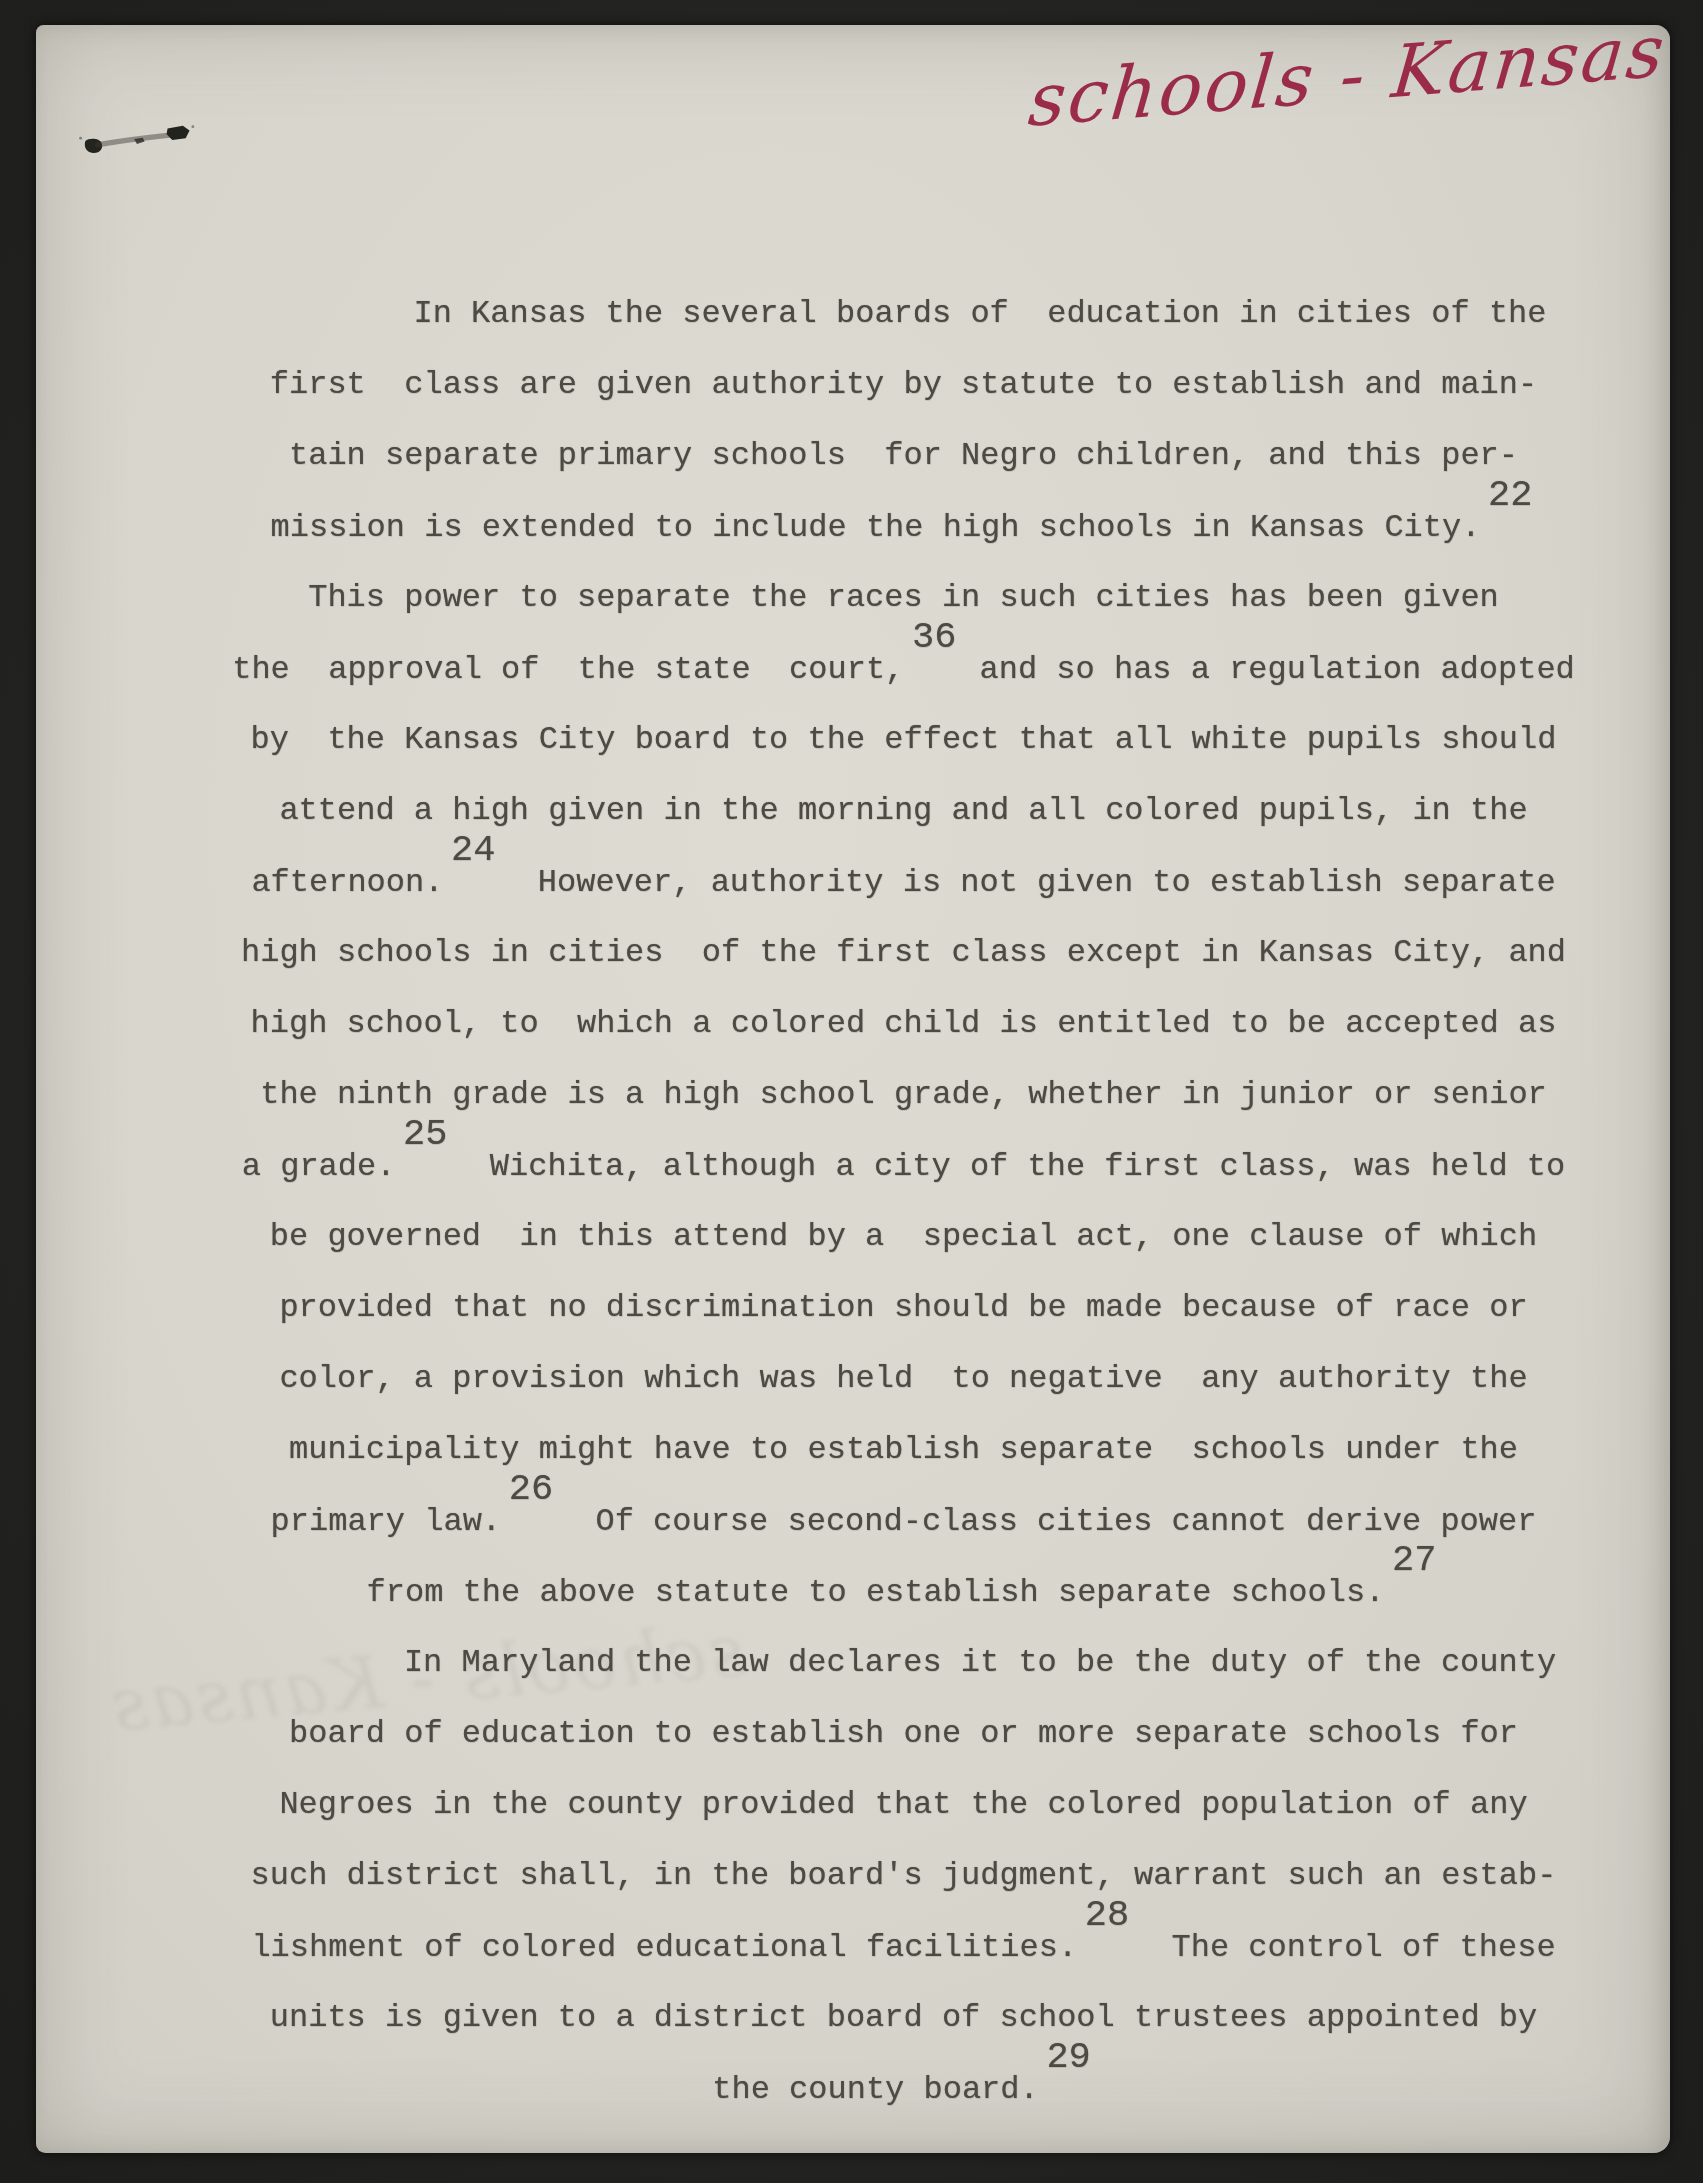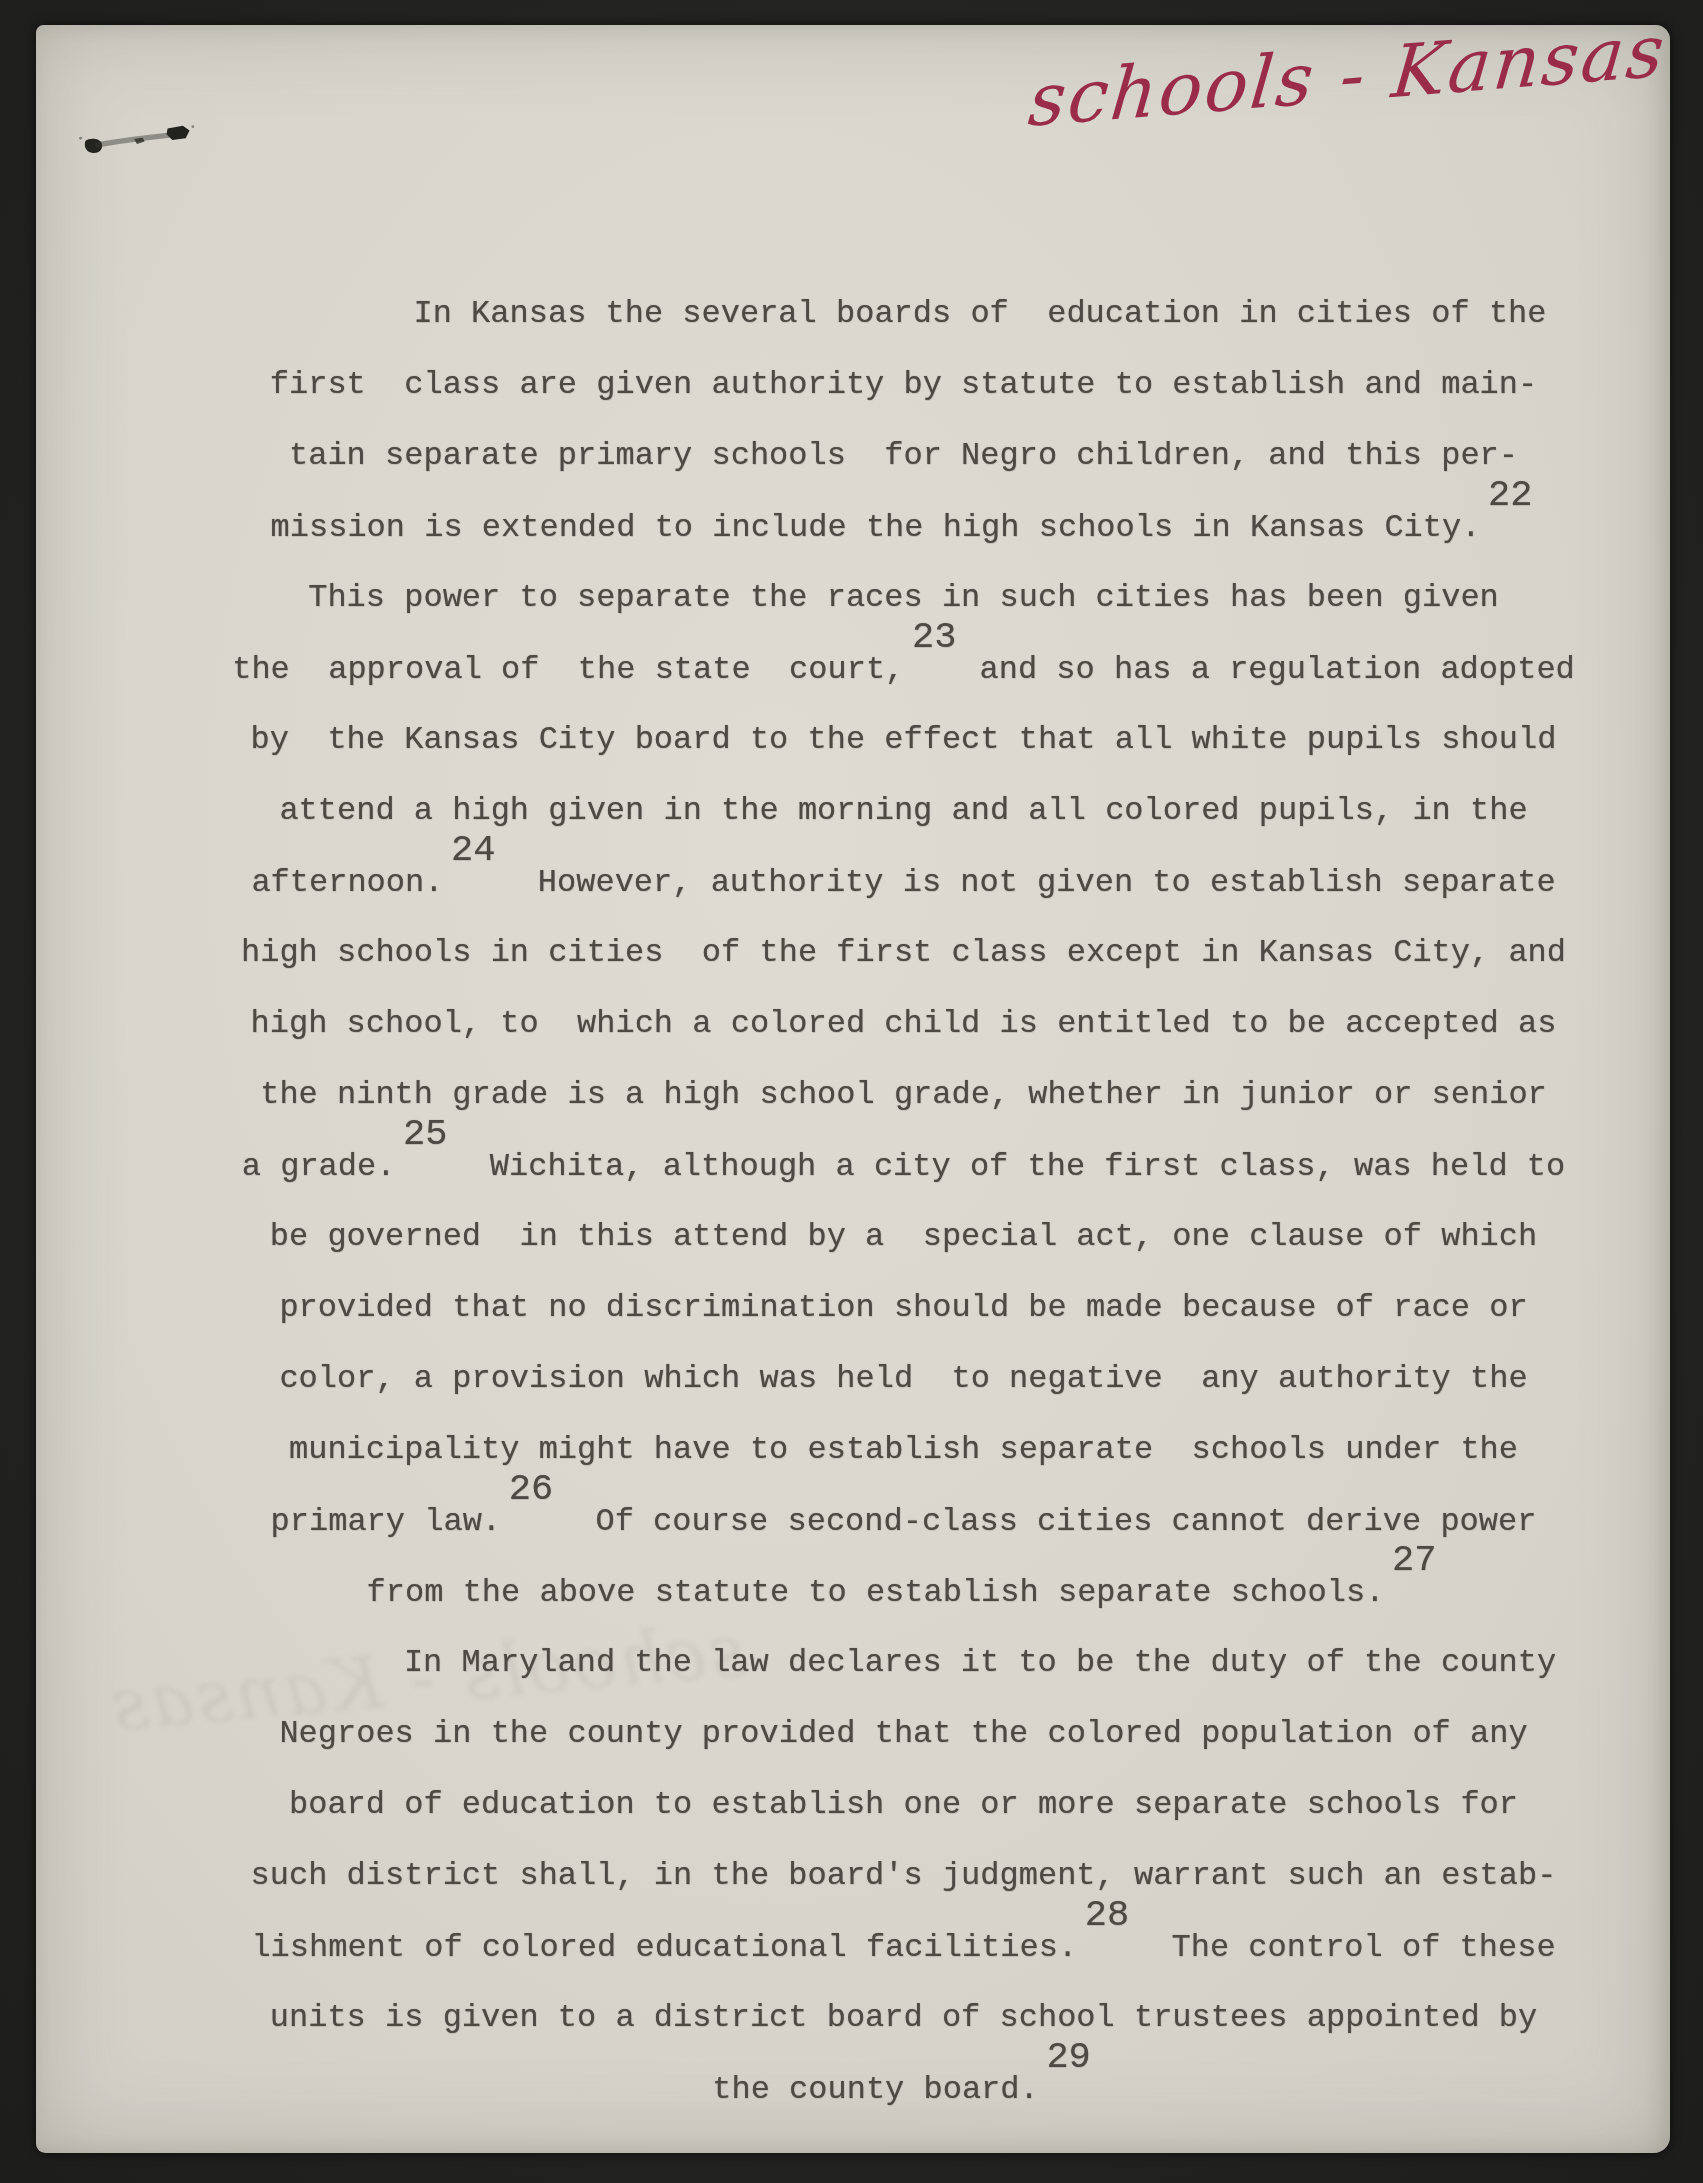--- a/index.html
+++ b/index.html
@@ -64,37 +64,37 @@
   <div class="handwriting" style="color: rgb(154, 44, 74);">schools - Kansas</div>
 
   <div class="ghost">schools - Kansas</div>
 
   <div class="text-block" style="color: rgb(76, 74, 67);">
       <div class="line indent"><span>In Kansas the several boards of  education in cities of the</span></div>
       <div class="line"><span>first  class are given authority by statute to establish and main-</span></div>
       <div class="line"><span>tain separate primary schools  for Negro children, and this per-</span></div>
       <div class="line"><span>mission is extended to include the high schools in Kansas City.</span><span class="sup">22</span></div>
       <div class="line"><span>This power to separate the races in such cities has been given</span></div>
-      <div class="line"><span>the  approval of  the state  court,</span><span class="sup">23</span><span> and so has a regulation adopted</span></div>
+      <div class="line"><span>the  approval of  the state  court,</span><span class="sup">36</span><span> and so has a regulation adopted</span></div>
       <div class="line"><span>by  the Kansas City board to the effect that all white pupils should</span></div>
       <div class="line"><span>attend a high given in the morning and all colored pupils, in the</span></div>
       <div class="line"><span>afternoon.</span><span class="sup">24</span><span>  However, authority is not given to establish separate</span></div>
       <div class="line"><span>high schools in cities  of the first class except in Kansas City, and</span></div>
       <div class="line"><span>high school, to  which a colored child is entitled to be accepted as</span></div>
       <div class="line"><span>the ninth grade is a high school grade, whether in junior or senior</span></div>
       <div class="line"><span>a grade.</span><span class="sup">25</span><span>  Wichita, although a city of the first class, was held to</span></div>
       <div class="line"><span>be governed  in this attend by a  special act, one clause of which</span></div>
       <div class="line"><span>provided that no discrimination should be made because of race or</span></div>
       <div class="line"><span>color, a provision which was held  to negative  any authority the</span></div>
       <div class="line"><span>municipality might have to establish separate  schools under the</span></div>
       <div class="line"><span>primary law.</span><span class="sup">26</span><span>  Of course second-class cities cannot derive power</span></div>
       <div class="line"><span>from the above statute to establish separate schools.</span><span class="sup">27</span></div>
       <div class="line indent"><span>In Maryland the law declares it to be the duty of the county</span></div>
+      <div class="line"><span>board of education to establish one or more separate schools for</span></div>
       <div class="line"><span>Negroes in the county provided that the colored population of any</span></div>
-      <div class="line"><span>board of education to establish one or more separate schools for</span></div>
       <div class="line"><span>such district shall, in the board's judgment, warrant such an estab-</span></div>
       <div class="line"><span>lishment of colored educational facilities.</span><span class="sup">28</span><span>  The control of these</span></div>
       <div class="line"><span>units is given to a district board of school trustees appointed by</span></div>
       <div class="line"><span>the county board.</span><span class="sup">29</span></div>
     </div>
 
 </div>
 
 
 </body></html>

